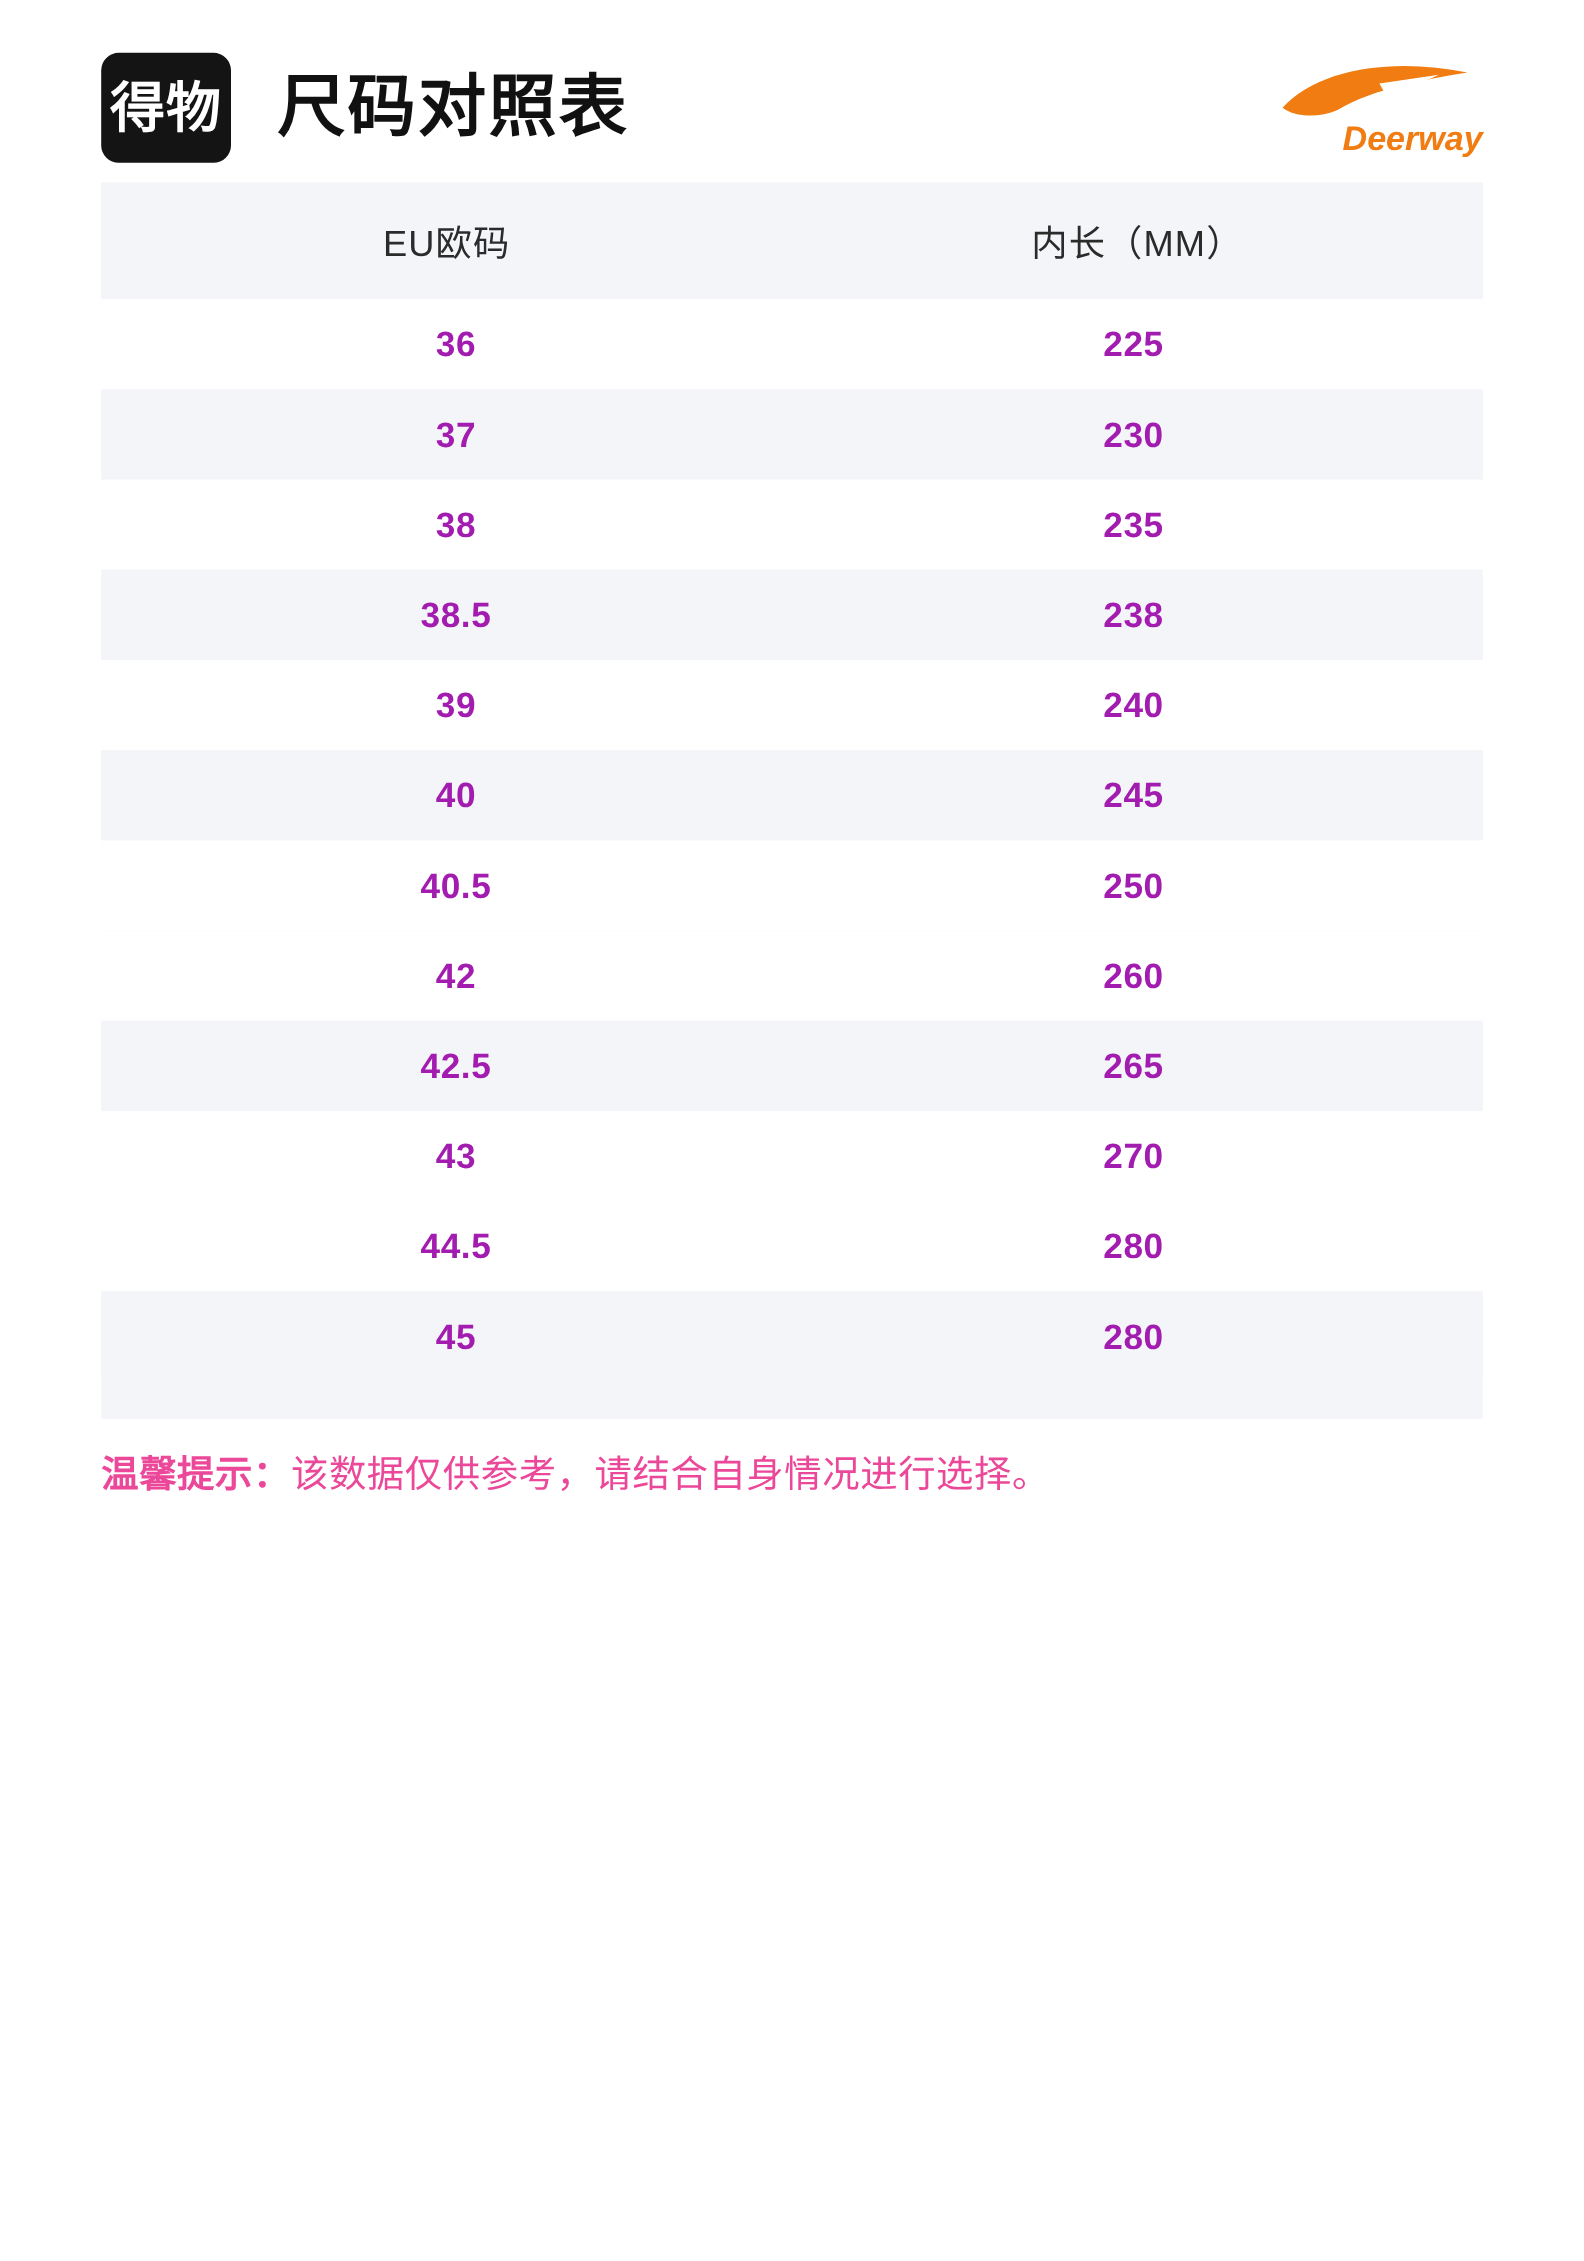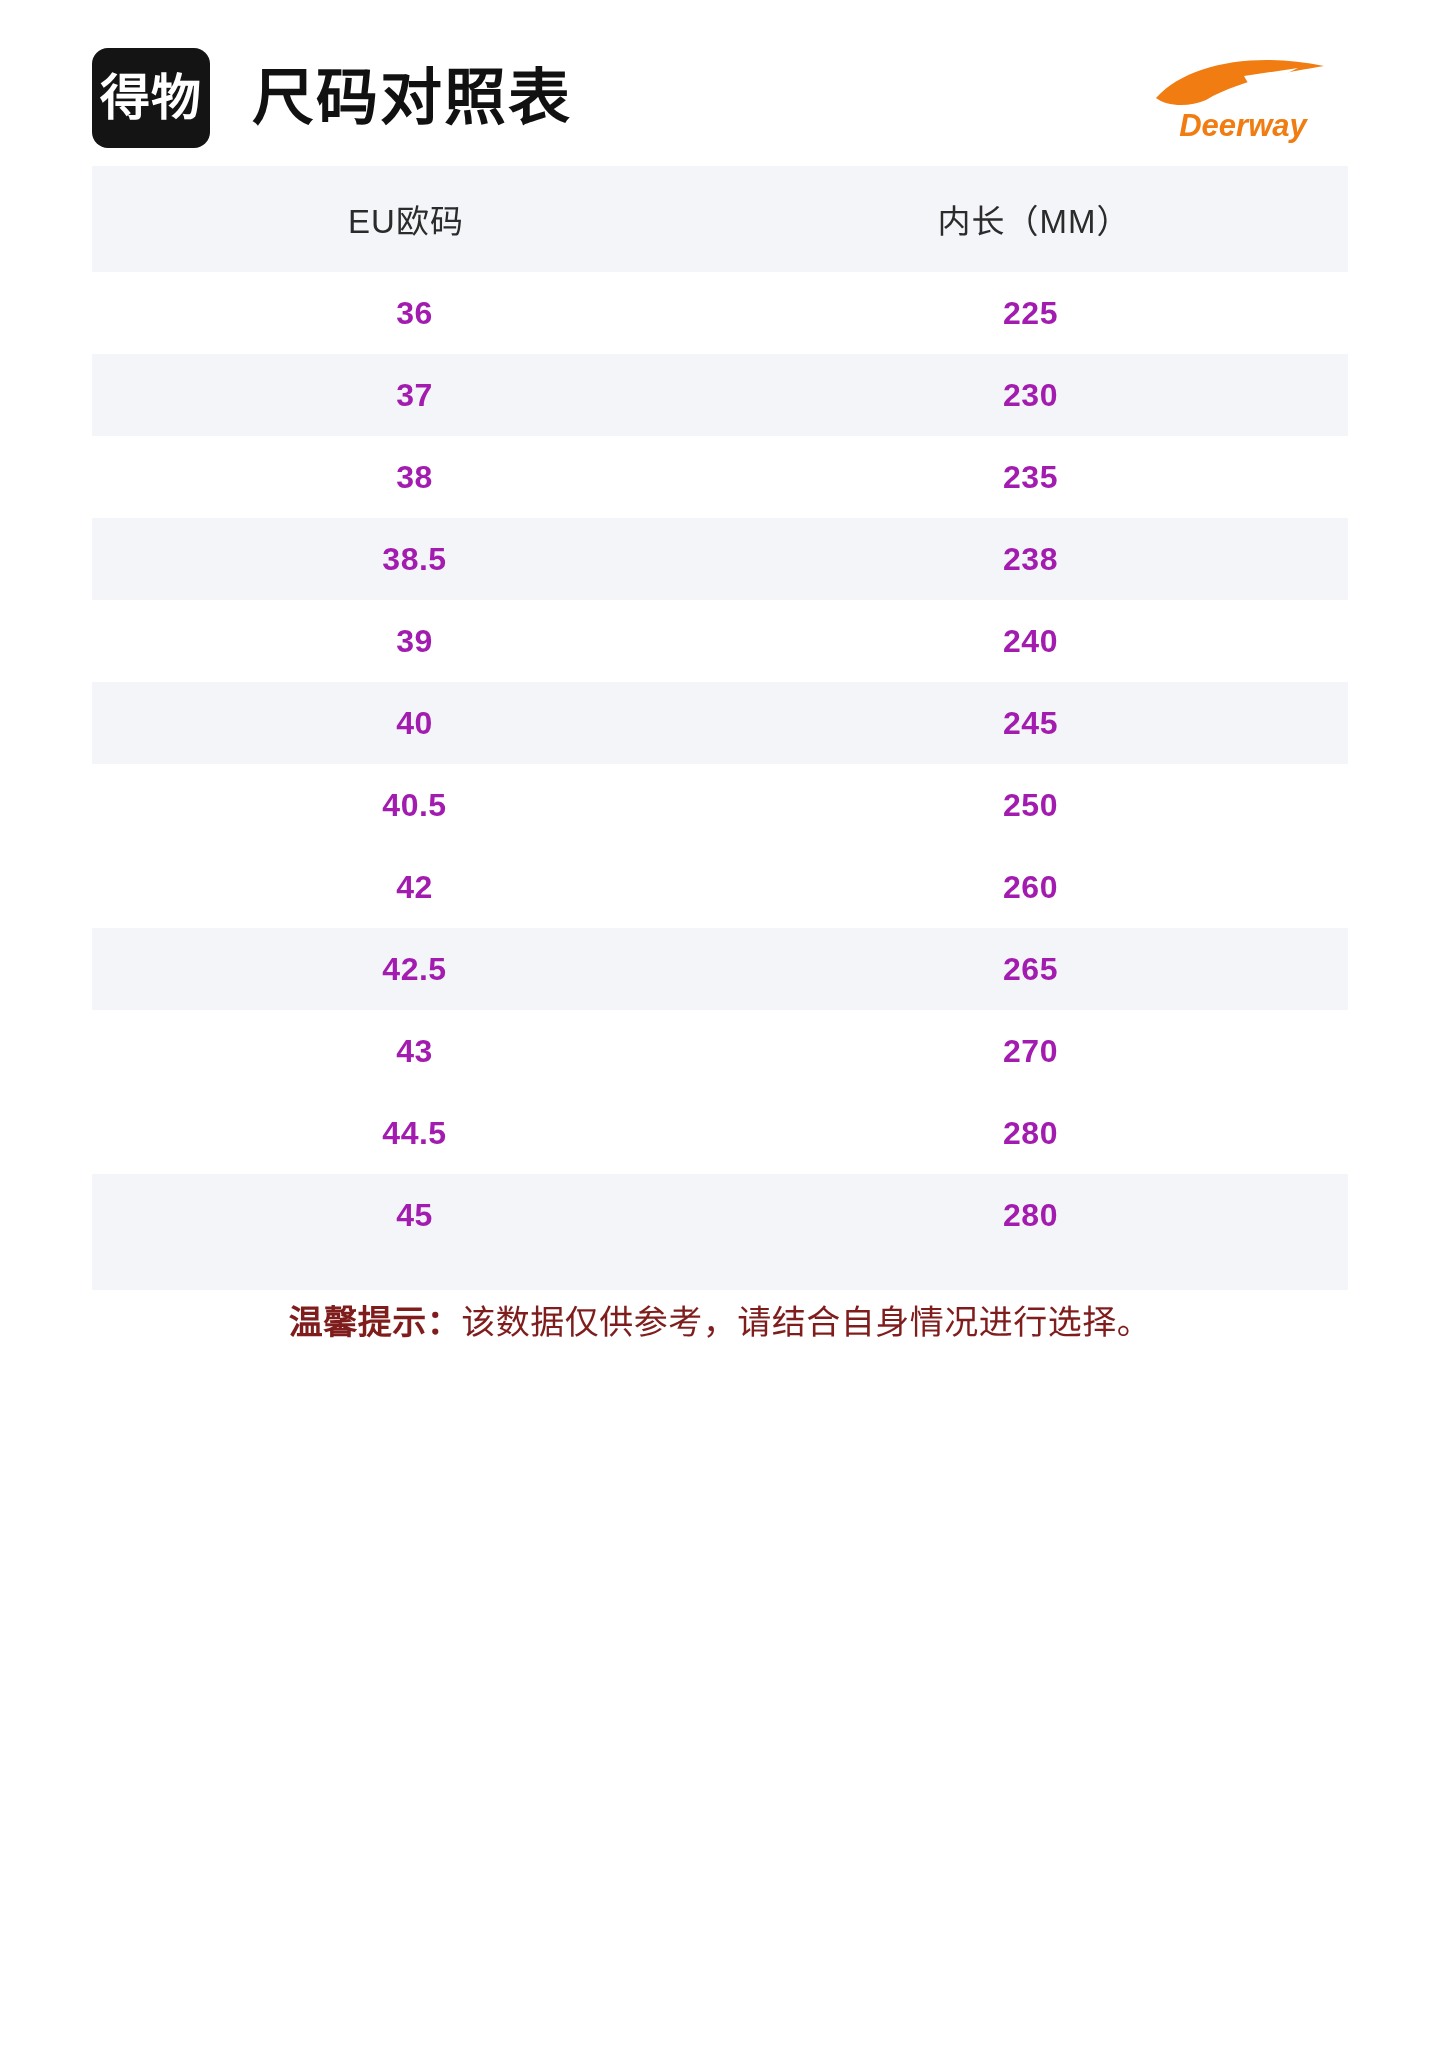--- a/index.html
+++ b/index.html
@@ -53,21 +53,21 @@
     font-size: 62px;
     font-weight: 700;
     letter-spacing: 2px;
     color: #111111;
     line-height: 1;
   }
   .logo-wrap {
     margin-left: auto;
     display: flex;
     flex-direction: column;
-    align-items: center;
+    align-items: flex-end;
     justify-content: center;
     width: 210px;
     flex: none;
   }
   .logo-swoosh {
     display: block;
   }
   .logo-text {
     font-size: 31px;
     font-weight: 700;
@@ -113,26 +113,25 @@
   .size-table tbody tr td:first-child { padding-left: 18px; }
   .size-table tbody tr td:last-child  { padding-right: 8px; }
   .table-pad-bottom {
     height: 34px;
     background: #F4F5F8;
     width: 1256px;
   }
 
   
   .note {
-    margin-top: 10px;
+    margin-top: 29px;
     font-size: 34px;
     line-height: 1.3;
-    color: #7f1d1d;
+    color: #ec4899;
     letter-spacing: 0.5px;
-    text-align: center;
   }
   .note-label {
     font-weight: 700;
   }
   .note-body {
     font-weight: 400;
   }
 </style>
 </head>
 <body>

